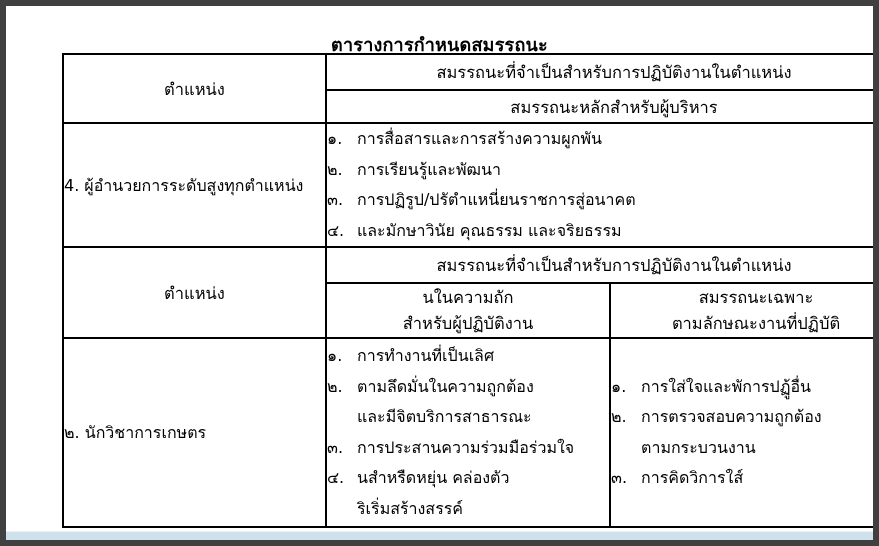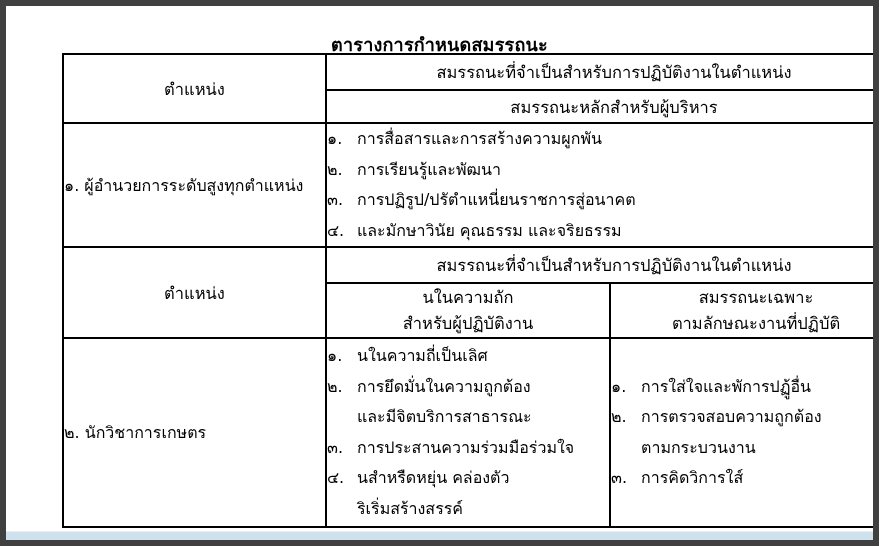--- a/index.html
+++ b/index.html
@@ -104,21 +104,21 @@
     <tbody>
         <tr style="height:36px;">
       <td class="hdr" rowspan="2">ตำแหน่ง</td>
       <td class="hdr" colspan="2">สมรรถนะที่จำเป็นสำหรับการปฏิบัติงานในตำแหน่ง</td>
     </tr>
     <tr style="height:33px;">
       <td class="hdr" colspan="2">สมรรถนะหลักสำหรับผู้บริหาร</td>
     </tr>
 
     <tr style="height:122px;">
-      <td class="pos-cell">๑. ผู้อำนวยการระดับสูงทุกตำแหน่ง</td>
+      <td class="pos-cell">4. ผู้อำนวยการระดับสูงทุกตำแหน่ง</td>
       <td class="list-cell" colspan="2">
         <div class="list-item">
           <span class="num">๑.</span>
           <span class="txt">
                 <span class="line">การสื่อสารและการสร้างความผูกพัน</span>
               </span>
         </div>
         <div class="list-item">
           <span class="num">๒.</span>
           <span class="txt">
@@ -154,27 +154,27 @@
         <span class="hdr-line">ตามลักษณะงานที่ปฏิบัติ</span>
       </td>
     </tr>
 
     <tr style="height:189px;">
       <td class="pos-cell">๒. นักวิชาการเกษตร</td>
       <td class="list-cell">
         <div class="list-item">
           <span class="num">๑.</span>
           <span class="txt">
-                <span class="line">นในความถี่เป็นเลิศ</span>
+                <span class="line">การทำงานที่เป็นเลิศ</span>
               </span>
         </div>
         <div class="list-item">
           <span class="num">๒.</span>
           <span class="txt">
-            <span class="line">การยึดมั่นในความถูกต้อง</span>
+            <span class="line">ตามลึดมั่นในความถูกต้อง</span>
             <span class="line">และมีจิตบริการสาธารณะ</span>
           </span>
         </div>
         <div class="list-item">
           <span class="num">๓.</span>
           <span class="txt">
                 <span class="line">การประสานความร่วมมือร่วมใจ</span>
               </span>
         </div>
         <div class="list-item">

